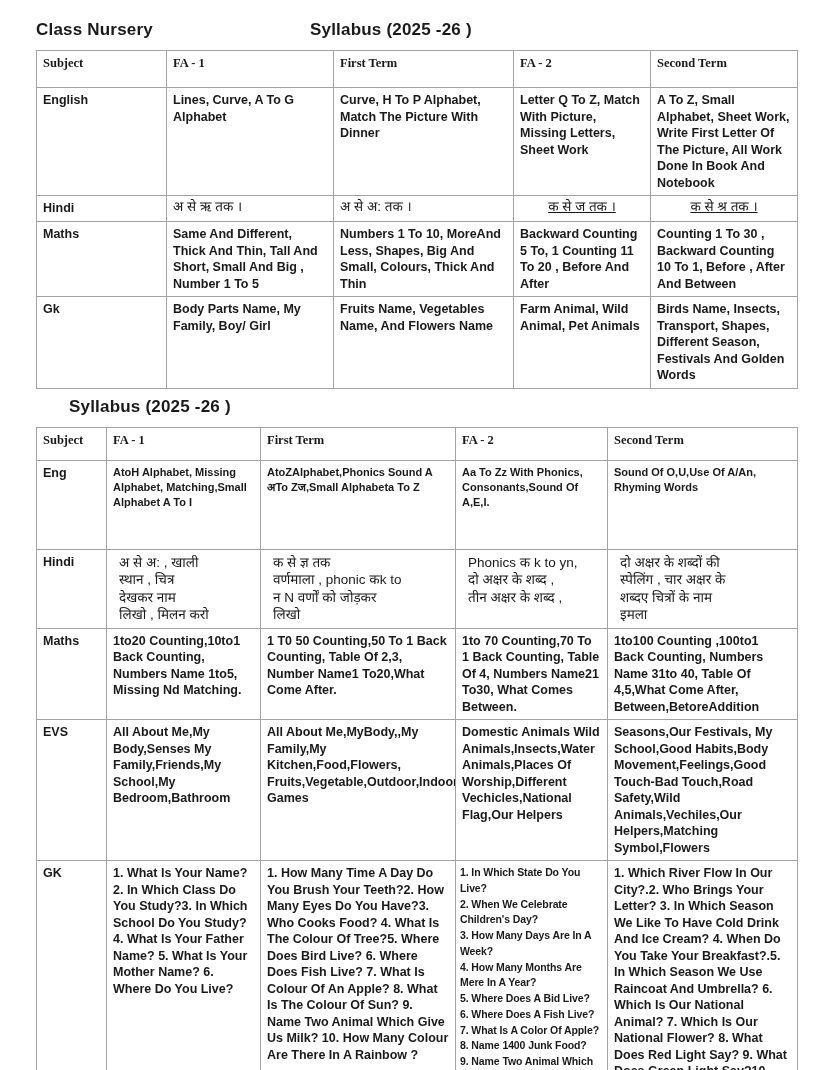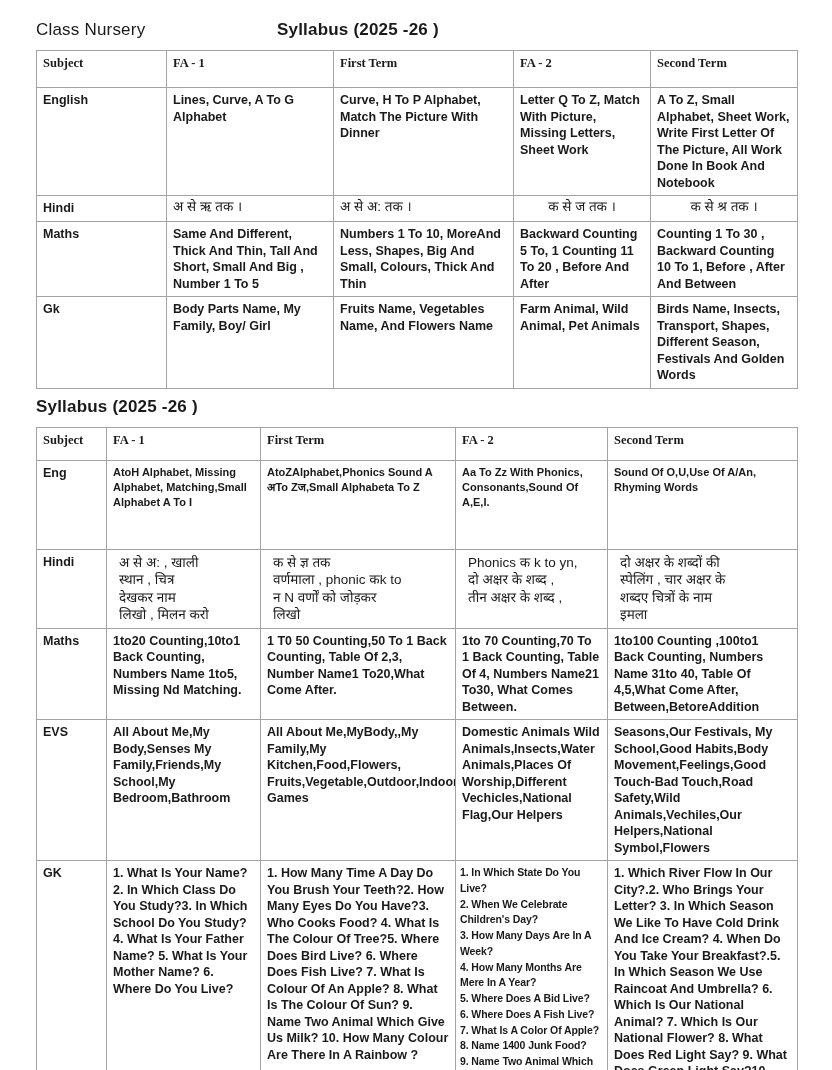--- a/index.html
+++ b/index.html
@@ -6,24 +6,24 @@
   html,body { background:#ffffff; }
   body {
     width:832px; height:1070px;
     font-family:"Liberation Sans","DejaVu Sans",sans-serif;
     color:#1a1a1a;
     overflow:hidden;
   }
   .page { padding:12px 36px 0 36px; width:832px; }
   .title-row { display:flex; align-items:baseline; margin:8px 0 10px 0; }
   .class-title {
-    font-size:17px; font-weight:normal; letter-spacing:.2px;
+    font-size:17px; font-weight:bold; letter-spacing:.2px;
     width:241px; flex:0 0 241px;
   }
-  .syllabus-title { font-size:17px; font-weight:bold; letter-spacing:.2px; }
+  .syllabus-title { font-size:17px; font-weight:bold; letter-spacing:.2px;margin-left:33px; }
   table.tbl {
     border-collapse:collapse; table-layout:fixed;
     width:761px; background:#fff;
   }
   table.tbl th, table.tbl td {
     border:1px solid #a3a3a3;
     vertical-align:top;
     padding:4px 6px;
     font-weight:bold;
     font-size:12.5px;
@@ -32,21 +32,21 @@
     overflow:hidden;
   }
   table.tbl th {
     text-align:left;
     font-family:"Liberation Serif","DejaVu Serif",serif;
     font-size:12.5px;
   }
   .subj { font-size:12.5px; }
   
   .nursery .hindi-cell { font-size:13.5px; font-weight:normal; padding-top:2px; }
-  .nursery .center { text-align:center; }
+  .nursery .center { text-align:center;text-decoration:underline; }
   
   .lkg .eng-cell { font-size:11px; line-height:1.38; }
   .lkg .hindi-cell { font-size:13.5px; font-weight:normal; line-height:1.3; padding-left:12px; }
   .lkg .gk-small {
     font-size:10.5px; line-height:1.5; letter-spacing:-0.1px; padding-left:4px;
   }
 </style>
 </head>
 <body>
 
@@ -158,21 +158,21 @@
         <td>1to20 Counting,10to1 Back Counting, Numbers Name 1to5, Missing Nd Matching.</td>
         <td>1 T0 50 Counting,50 To 1 Back Counting, Table Of 2,3, Number Name1 To20,What Come After.</td>
         <td>1to 70 Counting,70 To 1 Back Counting, Table Of 4, Numbers Name21 To30, What Comes Between.</td>
         <td>1to100 Counting ,100to1 Back Counting, Numbers  Name 31to 40, Table Of 4,5,What Come After, Between,BetoreAddition</td>
       </tr>
       <tr style="height:119px">
         <td class="subj">EVS</td>
         <td>All About Me,My Body,Senses My Family,Friends,My School,My Bedroom,Bathroom</td>
         <td>All About Me,MyBody,,My Family,My Kitchen,Food,Flowers, Fruits,Vegetable,Outdoor,Indoor Games</td>
         <td>Domestic Animals Wild Animals,Insects,Water Animals,Places Of Worship,Different Vechicles,National Flag,Our Helpers</td>
-        <td>Seasons,Our Festivals, My School,Good Habits,Body Movement,Feelings,Good Touch-Bad Touch,Road Safety,Wild Animals,Vechiles,Our Helpers,National Symbol,Flowers</td>
+        <td>Seasons,Our Festivals, My School,Good Habits,Body Movement,Feelings,Good Touch-Bad Touch,Road Safety,Wild Animals,Vechiles,Our Helpers,Matching Symbol,Flowers</td>
       </tr>
       <tr style="height:283px">
         <td class="subj">GK</td>
         <td>1. What Is Your Name? 2. In Which Class Do You Study?3. In Which School Do You  Study? 4. What Is Your Father Name? 5. What Is Your Mother  Name? 6. Where Do You Live?</td>
         <td>1. How Many Time A Day Do You Brush Your Teeth?2. How Many Eyes Do You Have?3. Who Cooks Food? 4. What Is The Colour Of Tree?5. Where Does Bird Live? 6. Where Does Fish Live? 7. What Is Colour Of An Apple? 8. What Is The Colour Of Sun? 9. Name Two Animal Which Give Us Milk? 10. How Many Colour Are There In A Rainbow ?</td>
         <td class="gk-small">1. In Which State Do You Live?
 2. When We Celebrate Children's Day?
 3. How Many Days Are In A Week?
 4. How Many Months Are Mere In A Year?
 5. Where Does A Bid Live?

